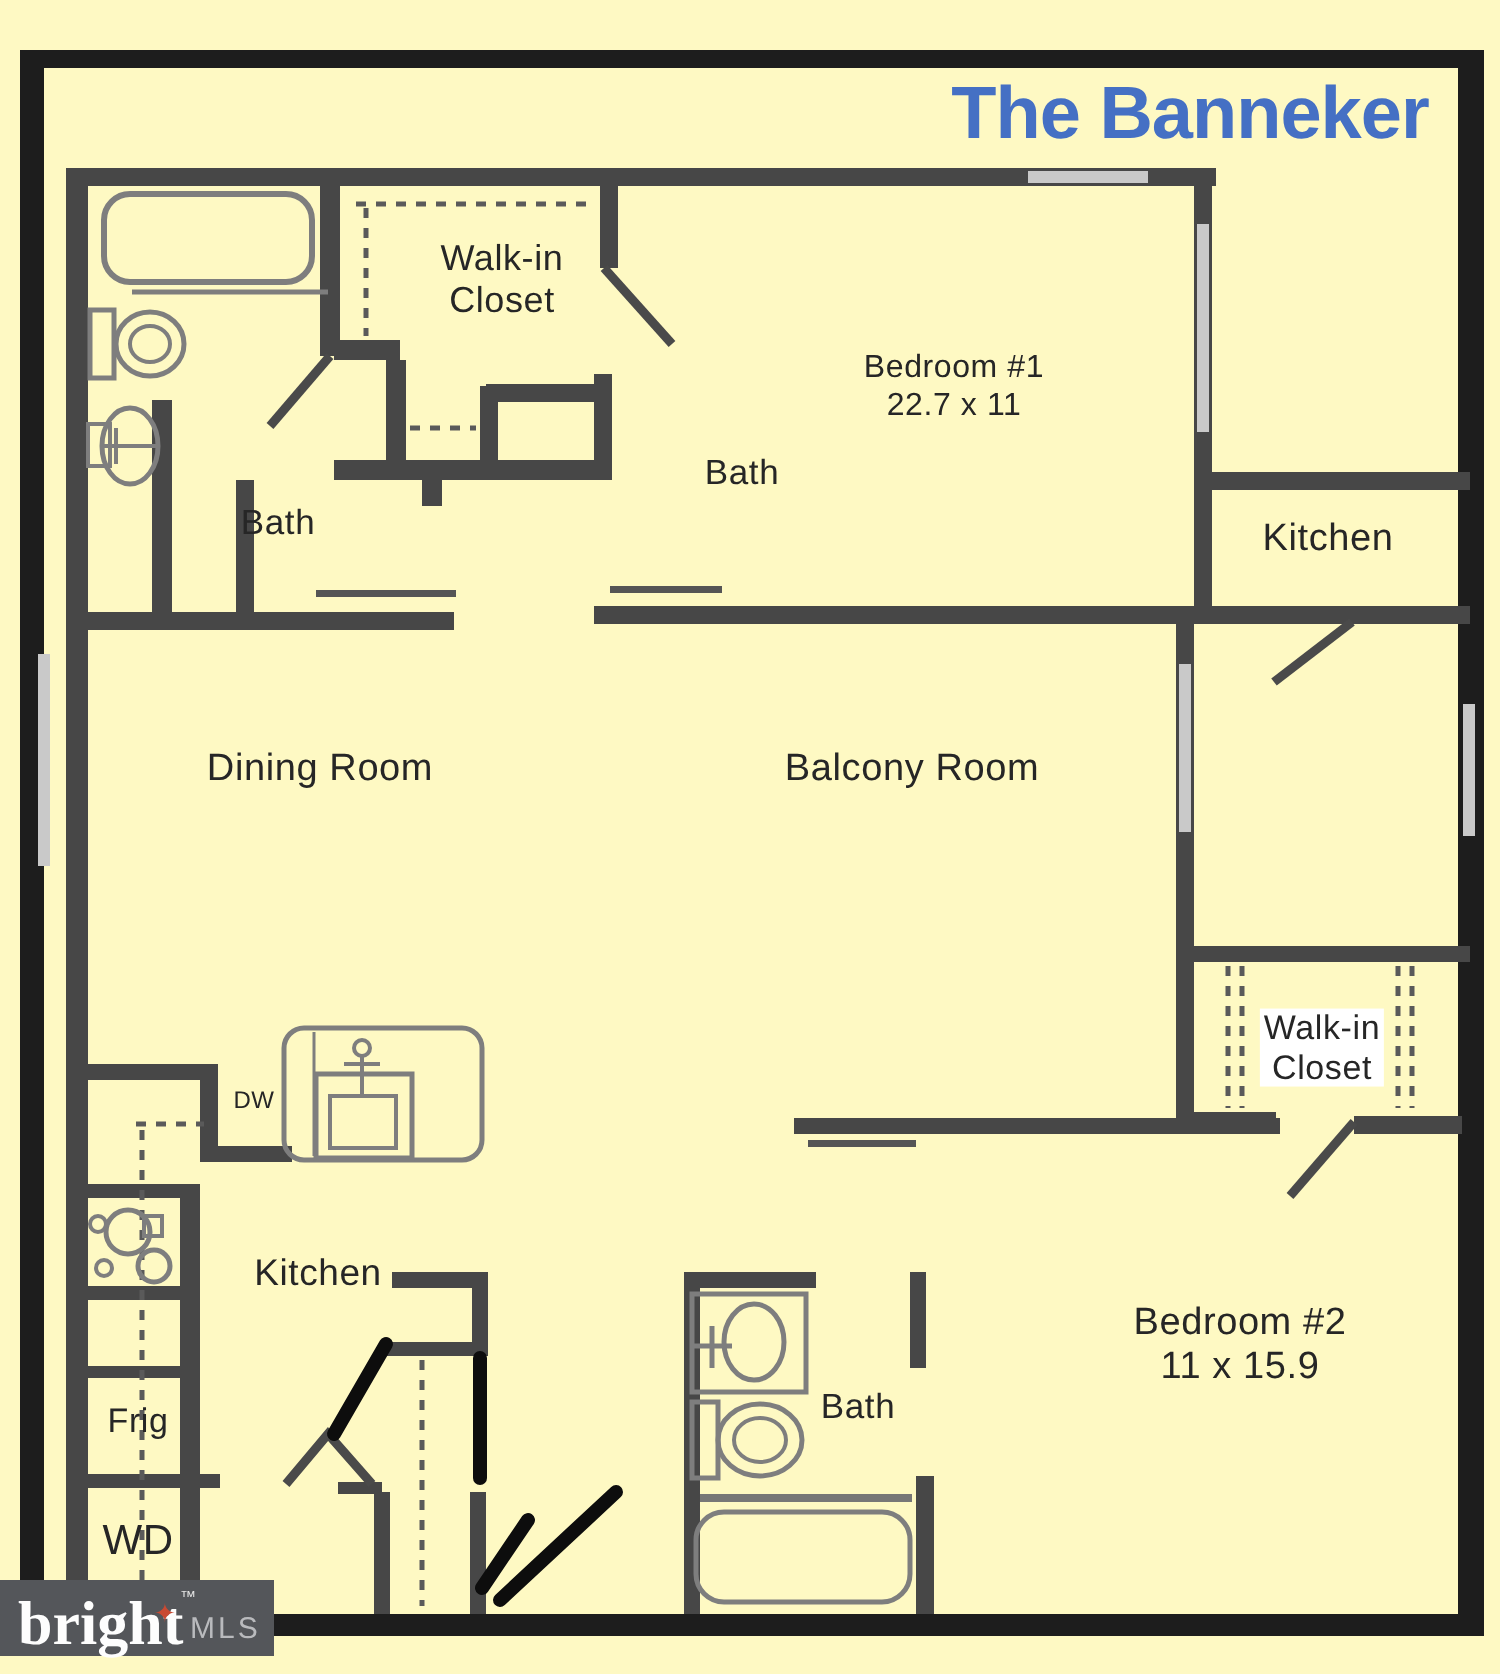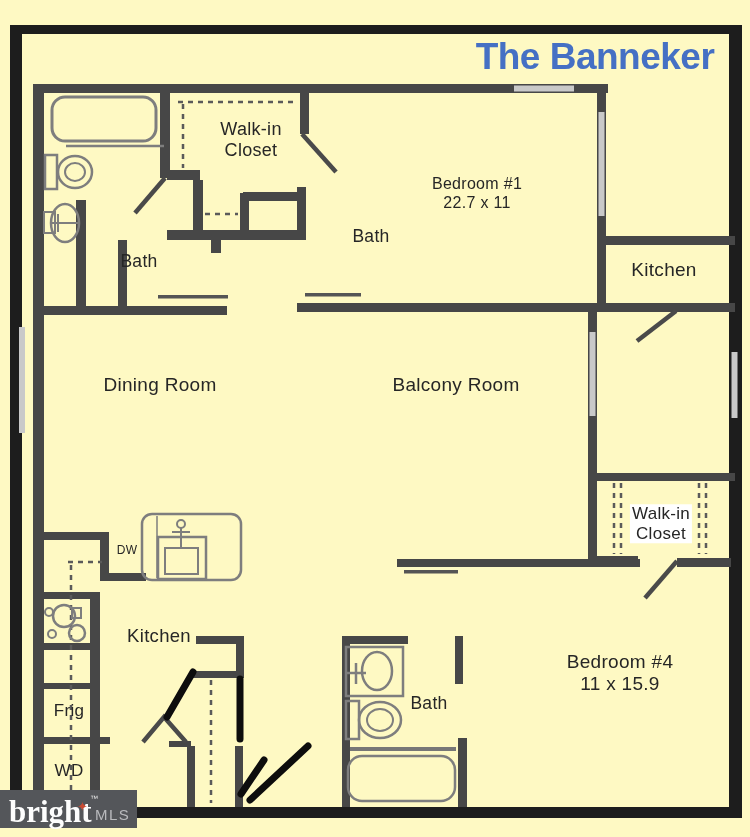--- a/index.html
+++ b/index.html
@@ -195,26 +195,26 @@
 
   <div class="lbl pre" style="left:661px;top:524px;font-size:17px;background:#fff;padding:0 2px;">Walk-in
 Closet</div>
 
   <div class="lbl" style="left:127px;top:551px;font-size:12px;">DW</div>
 
   <div class="lbl" style="left:159px;top:636px;font-size:18.5px;">Kitchen</div>
 
   <div class="lbl" style="left:69px;top:711px;font-size:17px;">Frig</div>
 
-  <div class="lbl" style="left:69px;top:771px;font-size:17px;">WD</div>
+  <div class="lbl" style="left:69px;top:771px;font-size:21px;">WD</div>
 
   <div class="lbl" style="left:429px;top:703px;font-size:17.5px;">Bath</div>
 
   <div class="lbl" style="left:620px;top:673px;font-size:19px;">
-    <span style="display:block">Bedroom #4</span>
+    <span style="display:block">Bedroom #2</span>
     <span style="display:block">11 x 15.9</span>
   </div>
 
   <div class="watermark">
     <span class="wm-brand">bright</span>
     <span class="wm-star">✦</span>
     <span class="wm-tm">™</span>
     <span class="wm-mls">MLS</span>
   </div>
 

